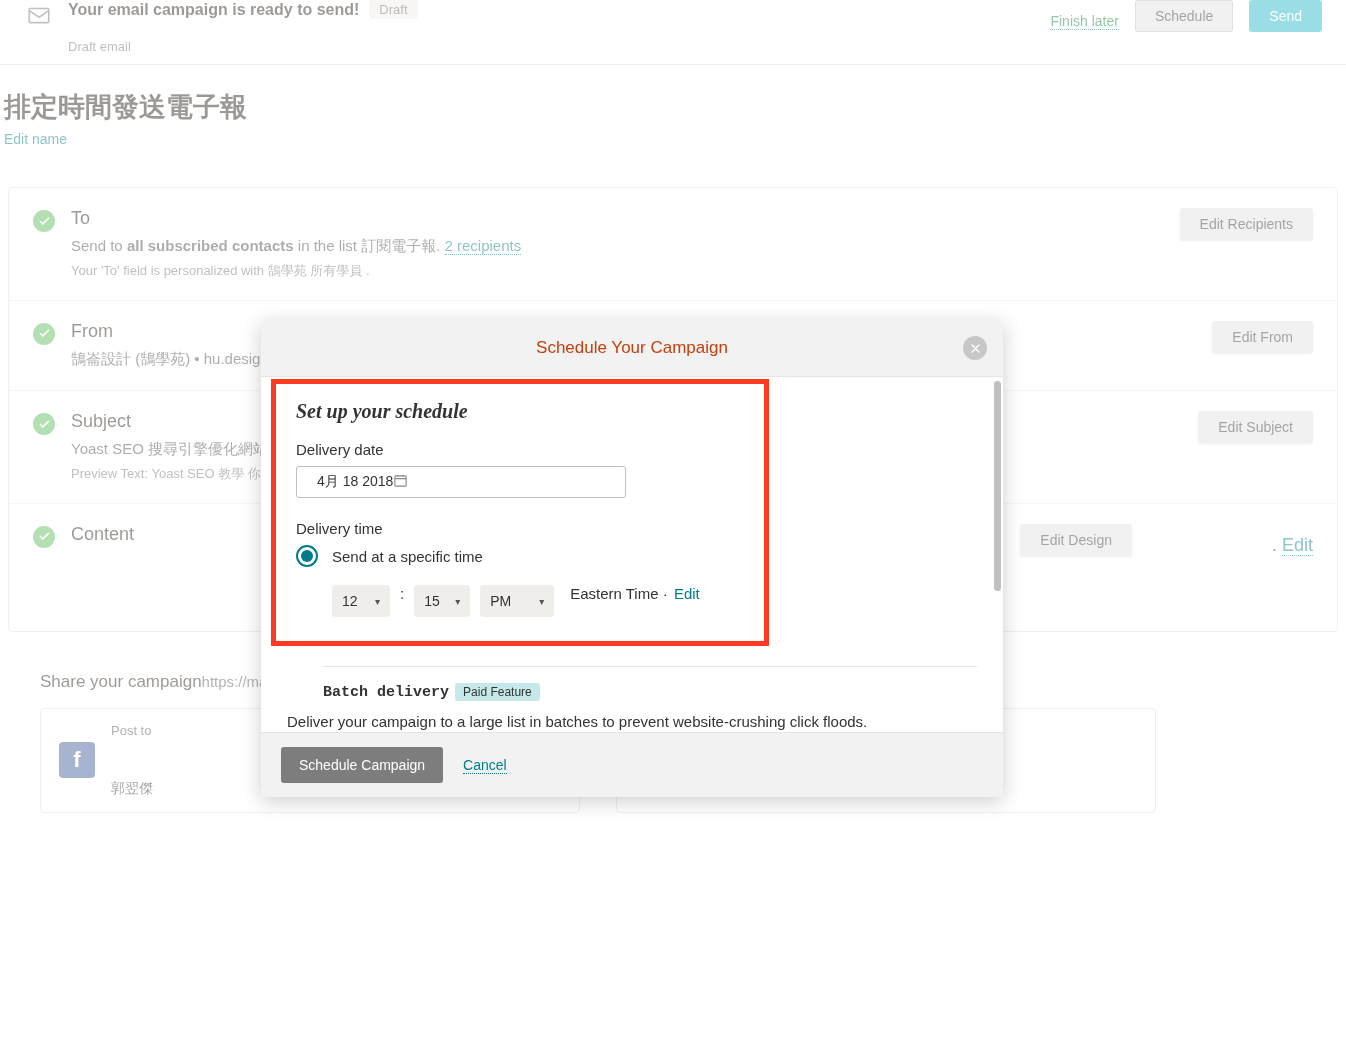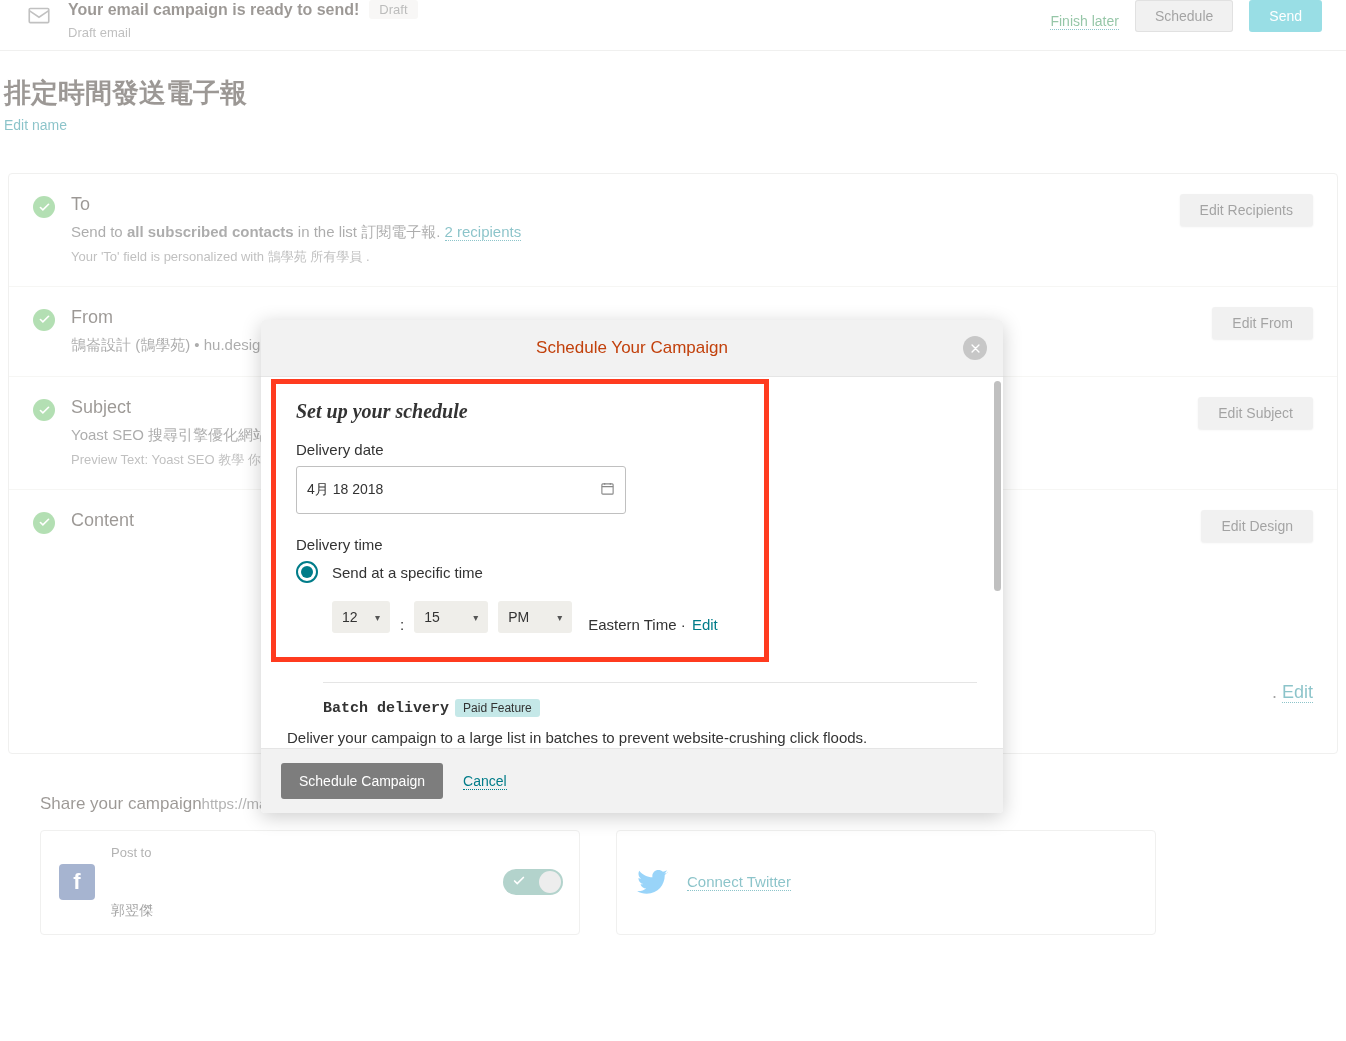--- a/index.html
+++ b/index.html
@@ -16,21 +16,21 @@
 
 
 .topbar {
   display: flex;
   align-items: flex-start;
   padding: 0 24px 10px 24px;
   border-bottom: 1px solid #dedddc;
 }
 .topbar-left { display: flex; align-items: flex-start; gap: 14px; }
 .envelope-icon-wrap { width: 30px; height: 30px; display: flex; align-items: center; justify-content: center; color: #555; }
-.topbar-titles { display: flex; flex-direction: column; gap: 6px; }
+.topbar-titles { display: flex; flex-direction: column; gap: 20px; }
 .topbar-title-row { display: flex; align-items: center; gap: 10px; }
 .topbar-title { font-size: 16px; font-weight: 600; color: #241c15; }
 .draft-badge {
   background: #efeeea; color: #6a6a6a; font-size: 13px; padding: 2px 10px; border-radius: 3px; font-weight: 500;
 }
 .topbar-sub { font-size: 13px; color: #737373; }
 .topbar-actions { margin-left: auto; display: flex; align-items: center; gap: 16px; }
 .link-teal { color: #15803d; text-decoration: none; border-bottom: 1px dotted #007c89; font-size: 14px; margin-top: 11px; }
 .btn {
   display: inline-flex; align-items: center; justify-content: center;
@@ -124,41 +124,40 @@
   border: 5px solid #ff3b1f;
   padding: 16px 20px 24px 10px;
   margin-top: 2px;
   width: 498px;
   margin-left: -16px;
 }
 .red-box-inner { padding-left: 10px; }
 .setup-title { font-size: 20px; font-style: italic; font-family: Georgia, serif; color: #333; margin-bottom: 18px; font-weight: 600; }
 .field-label { font-size: 15px; color: #333; margin-bottom: 8px; }
 .date-input {
-  width: 330px; height: 48px; border: 1px solid #c0c0c0; border-radius: 3px;
-  display: flex; align-items: center; padding: 0 10px; font-size: 14px; background: #fff;
-  justify-content: space-between;
+  width: 330px; height: 32px; border: 1px solid #c0c0c0; border-radius: 3px;
+  display: flex; align-items: center; padding: 0 20px; font-size: 14px; background: #fff;
 }
 .date-input span { color: #333; }
 .cal-icon { color: #888; }
 .section-gap { height: 22px; }
 .radio-row { display: flex; align-items: center; gap: 14px; margin-bottom: 18px; }
 .radio-outer {
   width: 22px; height: 22px; border: 2px solid #007c89; border-radius: 50%;
   display: flex; align-items: center; justify-content: center;
 }
 .radio-inner { width: 12px; height: 12px; background: #007c89; border-radius: 50%; }
 .radio-label { font-size: 15px; color: #333; }
-.time-row { display: flex; align-items: flex-end; gap: 10px; margin-left: 36px; }
+.time-row { display: flex; align-items: flex-start; gap: 10px; margin-left: 36px; }
 .select-box {
   background: #efeeea; height: 32px; display: flex; align-items: center; justify-content: space-between;
   padding: 0 10px; border-radius: 3px; font-size: 14px; color: #333; gap: 12px; cursor: pointer;
 }
 .sel-w50 { width: 58px; }
-.sel-w60 { width: 74px; }
+.sel-w60 { width: 56px; }
 .sel-w70 { width: 74px; }
 .chev { font-size: 10px; color: #555; }
 .colon { font-size: 15px; color: #333; }
 .tz-text { font-size: 15px; color: #333; margin-left: 6px; }
 .tz-edit { color: #007c89; text-decoration: none; margin-left: 2px; }
 
 .batch-sep { height: 1px; background: #e5e5e5; margin: 20px 0 16px 36px; }
 .batch-title-row { display: flex; align-items: center; gap: 6px; margin-left: 36px; margin-bottom: 10px; }
 .batch-title { font-size: 15px; font-weight: 600; color: #333; font-family: Liberation Mono, monospace; }
 .paid-badge {
@@ -263,21 +262,21 @@
       <svg viewBox="0 0 16 16">
           <path d="M3 8l3 3 7-7" stroke="#fff" stroke-width="2" fill="none" stroke-linecap="round"></path>
         </svg>
     </div>
     <div class="row-body">
       <div class="row-title">Content</div>
       <div class="content-links">
         <a>Send a Test Email</a>
       </div>
     </div>
-    <div class="row-action" style="flex-direction:column; align-items:flex-end; gap:140px;">
+    <div class="row-action" style="flex-direction:row; align-items:flex-end; gap:140px;">
       <button class="btn btn-grey">Edit Design</button>
       <span style="font-size:18px;color:#333;">. <a class="side-edit">Edit</a></span>
     </div>
   </div>
 </div>
 
 <div class="share-section">
   <div class="share-header">
     <span class="share-title">Share your campaign</span>
     <span class="share-url">https://mailchi.mp/[xxxxxx]/yoast-seo-wordpress-6125</span>

